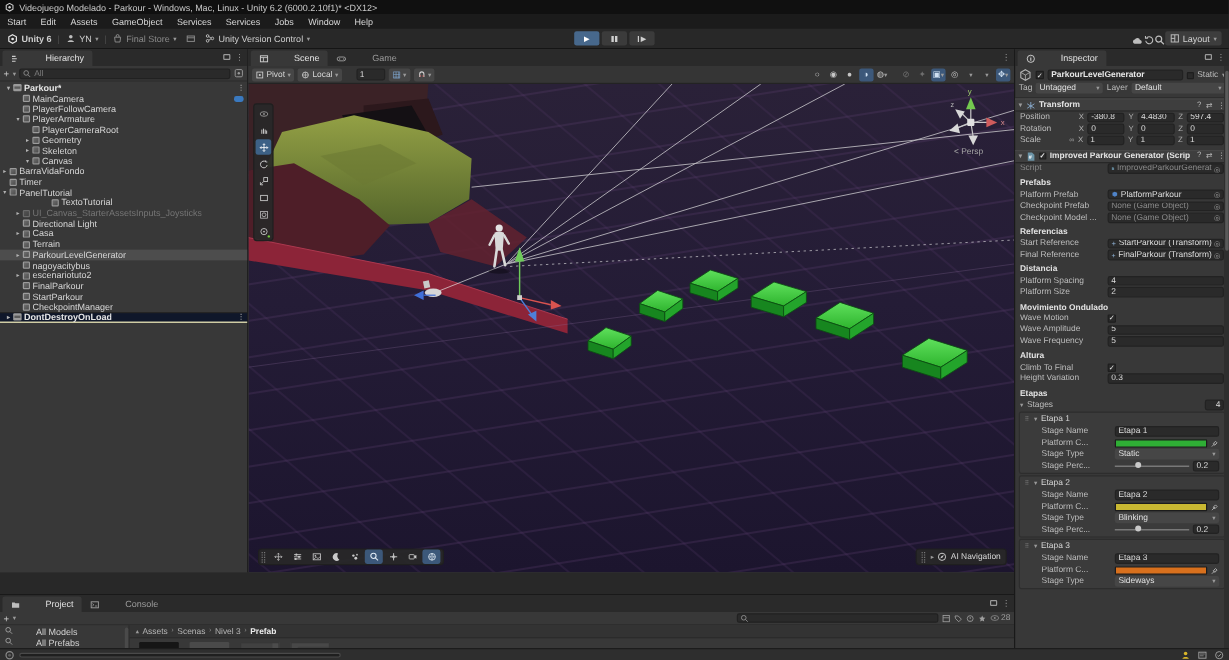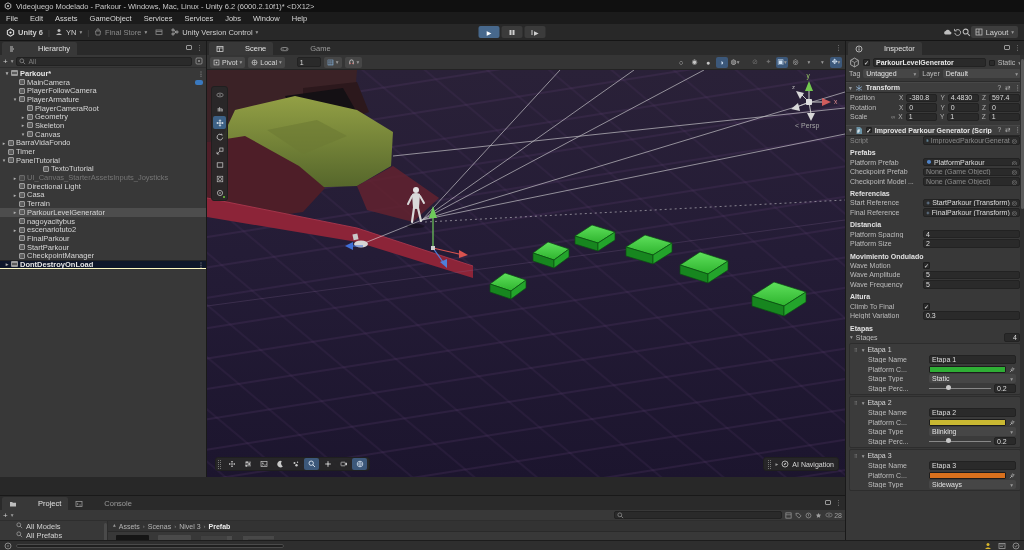--- a/index.html
+++ b/index.html
@@ -12,21 +12,21 @@
 #menubar .mi{padding:0 6px;cursor:default}
 #toolbar{height:17px;background:#282828;border-bottom:1px solid #151515;display:flex;align-items:center;padding:0 6px;font-size:7.5px;position:relative}
 #toolbar .sep{color:#4d4d4d;margin:0 5px}
 .tbtn{display:flex;align-items:center;gap:3px;color:#cfcfcf}
 .tbtn.dim{color:#8a8a8a}
 .caret{font-size:5.5px;color:#9a9a9a}
 #playgroup{position:absolute;left:50%;top:2px;transform:translateX(-50%);display:flex;gap:2px}
 .pbtn{width:21px;height:12px;background:#3b3b3b;border-radius:2px;display:flex;align-items:center;justify-content:center;color:#cfcfcf;font-size:6px}
 .pbtn.on{background:#47688c;color:#fff}
 .pausebars{display:flex;gap:1.5px}.pausebars i{display:block;width:1.5px;height:5px;background:#cfcfcf}
-#toolbar-right{margin-left:auto;display:flex;align-items:center;gap:0}
+#toolbar-right{margin-left:auto;display:flex;align-items:flex-end;gap:0}
 .layoutbtn{background:#3d3d3d;border-radius:2px;height:12px;display:flex;align-items:center;gap:3px;padding:0 4px}
 
 .panel{position:absolute;background:#383838}
 #hierarchy{left:0;top:41px;width:207px;height:436px;border-right:1px solid #191919}
 #scenepanel{left:207px;top:41px;width:638px;height:436px}
 #inspector{left:845px;top:41px;width:179px;height:499px;border-left:1px solid #191919}
 #bottompanel{left:0;top:495px;width:845px;height:63px;border-top:1px solid #191919}
 #statusbar{left:0;top:540px;width:1024px;height:10px;background:#2e2e2e;border-top:1px solid #1c1c1c;display:flex;align-items:center;padding:0 4px;gap:4px}
 .tabbar{height:14px;background:#2a2a2a;display:flex;align-items:flex-end;padding:1px 2px 0 2px;position:relative}
 .tab{height:13px;padding:0 7px;display:flex;align-items:center;gap:21px;font-size:7.5px;border-radius:2px 2px 0 0;color:#9b9b9b}
@@ -100,21 +100,21 @@
 .countfld{width:16px;height:8.5px;background:#2a2a2a;border:1px solid #222;border-radius:2px;display:flex;align-items:center;justify-content:flex-end;padding:0 2px;color:#dedede;margin-left:auto}
 #insp-scroll{position:absolute;right:0;top:14px;width:4px;bottom:0;background:#2e2e2e}
 #insp-scroll .th{position:absolute;left:.5px;right:.5px;top:4px;height:150px;background:#5a5a5a;border-radius:2px}
 
 .ptoolbar{height:11px;display:flex;align-items:center;gap:3px;padding:0 3px;border-bottom:1px solid #2e2e2e}
 .psearch{width:168px;height:8.5px;background:#2a2a2a;border:1px solid #212121;border-radius:2px;display:flex;align-items:center;gap:2px;padding:0 2px;margin-left:auto}
 .psearch input{flex:1;background:transparent;border:none;outline:none;color:#cfcfcf;font-size:7px;font-family:inherit;min-width:0}
 .pico{color:#9e9e9e;font-size:7px;display:flex;align-items:center;gap:1px}
 #pbody{display:flex;height:38px}
 #pleft{width:108px;border-right:1px solid #2c2c2c;padding-top:1px;position:relative}
-.prow{height:9px;display:flex;gap:3px;padding:0 16px;font-size:7.5px;color:#d2d2d2;white-space:nowrap}
+.prow{height:9px;display:flex;gap:19px;padding:0 4px;font-size:7.5px;color:#d2d2d2;white-space:nowrap}
 #pleft .vscroll{position:absolute;right:0;top:2px;width:3px;height:30px;background:#4a4a4a;border-radius:2px}
 #pright{flex:1;display:flex;flex-direction:column}
 .crumbbar{height:11px;background:#333;border-bottom:1px solid #2a2a2a;display:flex;align-items:center;gap:3px;padding:0 5px;font-size:7px;color:#b5b5b5}
 .crumbbar b{color:#ececec;font-weight:bold}
 .crumbbar .gt{color:#8a8a8a;font-size:6px}
 #thumbs{flex:1;display:flex;gap:9px;padding:3px 0 0 8px;background:#383838}
 .thumb{width:33px;height:17px;background:#454545;border-radius:1px}
 .thumb.t1{background:#151515;position:relative;overflow:hidden}
 .thumb.t1:after{content:"";position:absolute;left:2px;right:2px;top:7px;height:2px;background:repeating-linear-gradient(90deg,#c7b12a 0 3px,#6b5e14 3px 5px)}
 .thumb.t2{background:#4a4a4a}.thumb.t3{background:#414141;box-shadow:inset 0 0 0 1px #373737, inset -6px -4px 0 #4c4c4c}
@@ -127,21 +127,21 @@
 
 <div id="titlebar">
   <svg width="8" height="8" viewBox="0 0 8 8">
       <path d="M4 .8 6.8 2.4v3.2L4 7.2 1.2 5.6V2.4z" fill="none" stroke="#cfcfcf" stroke-width=".9"></path>
       <circle cx="4" cy="4" r="1" fill="#cfcfcf"></circle>
     </svg>
   <span>Videojuego Modelado - Parkour - Windows, Mac, Linux - Unity 6.2 (6000.2.10f1)* &lt;DX12&gt;</span>
 </div>
 
 <div id="menubar">
-  <span class="mi">File</span>
+  <span class="mi">Start</span>
   <span class="mi">Edit</span>
   <span class="mi">Assets</span>
   <span class="mi">GameObject</span>
   <span class="mi">Services</span>
   <span class="mi">Services</span>
   <span class="mi">Jobs</span>
   <span class="mi">Window</span>
   <span class="mi">Help</span>
 </div>
 

